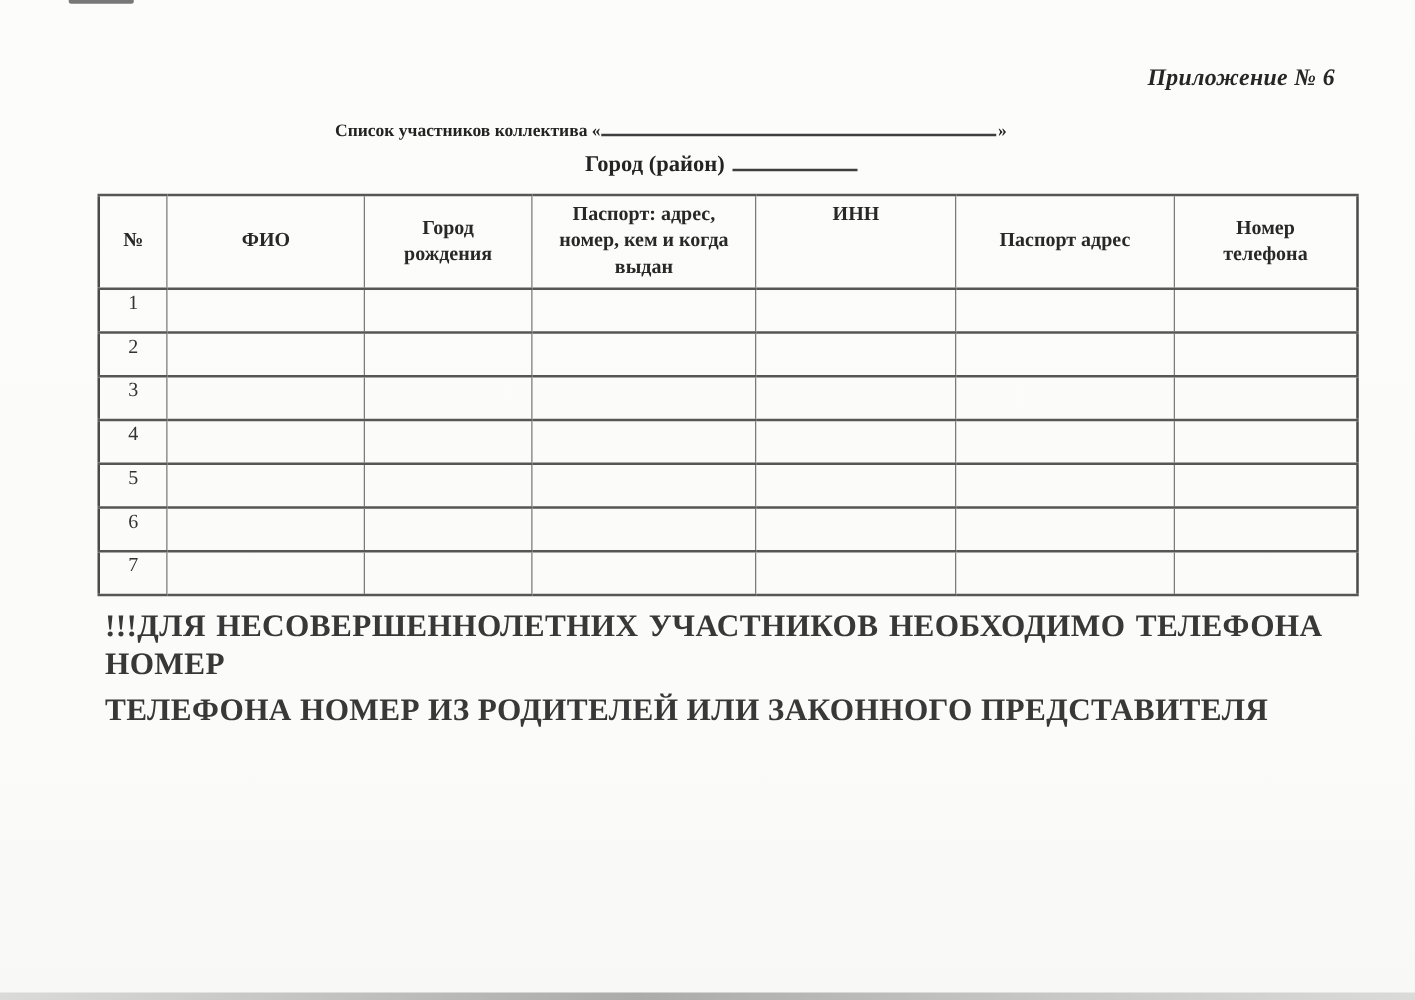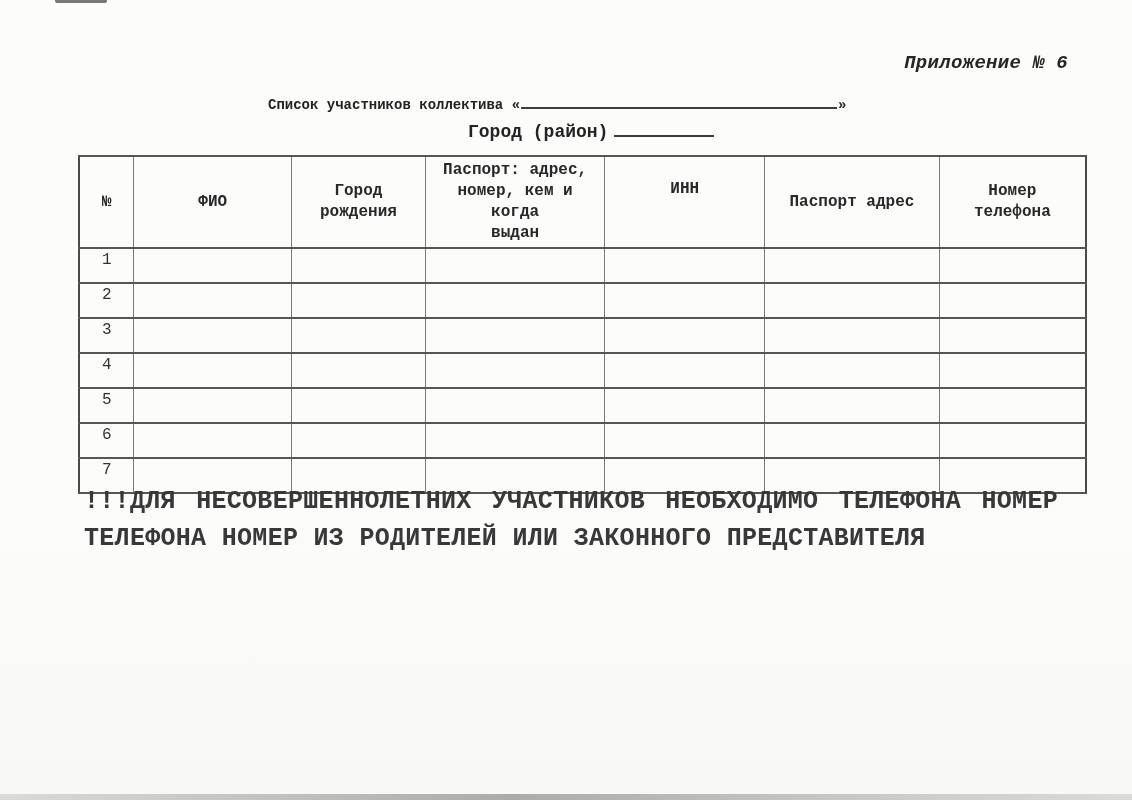--- a/index.html
+++ b/index.html
@@ -1,21 +1,21 @@
 <!DOCTYPE html>
 <html lang="ru"><head>
 <meta charset="utf-8">
 <style>
   html,body{margin:0;padding:0;background:#e9e9e7;}
   .page{
     position:relative;
     width:1132px;height:800px;
     margin:0 auto;
     background:linear-gradient(180deg,#fcfcfb 0%,#fbfbf9 70%,#f8f8f6 100%);
-    font-family:Liberation Mono, monospace;
+    font-family:Liberation Serif, serif;
     color:#2e2e2e;
     overflow:hidden;
   }
   
   .scan-mark-top{
     position:absolute;top:0;left:55px;width:52px;height:3px;
     background:#4c4c4c;opacity:.75;border-radius:0 0 2px 2px;
   }
   .scan-strip-bottom{
     position:absolute;bottom:0;left:0;right:0;height:6px;
@@ -57,21 +57,21 @@
     border-bottom:2px solid #565654;
     padding:2px 4px;
     background:transparent;
   }
   .roster{border:2px solid #4a4a48;}
   .roster th{
     font-size:16px;font-weight:bold;text-align:center;
     vertical-align:middle;height:66px;line-height:1.3;
     white-space:pre-line;color:#282828;
   }
-  .roster th.valign-top{vertical-align:top;padding-top:22px;margin-top:46px;}
+  .roster th.valign-top{vertical-align:top;padding-top:5px;margin-top:46px;}
   .roster td{
     height:29px;font-size:16px;font-weight:normal;
     text-align:center;vertical-align:top;color:#333;
   }
   .note{
     position:absolute;top:487px;left:84px;width:974px;
     font-size:25px;font-weight:bold;color:#383838;
     letter-spacing:.3px;line-height:30px;
   }
   .note .l1{text-align:justify;text-align-last:justify;}

